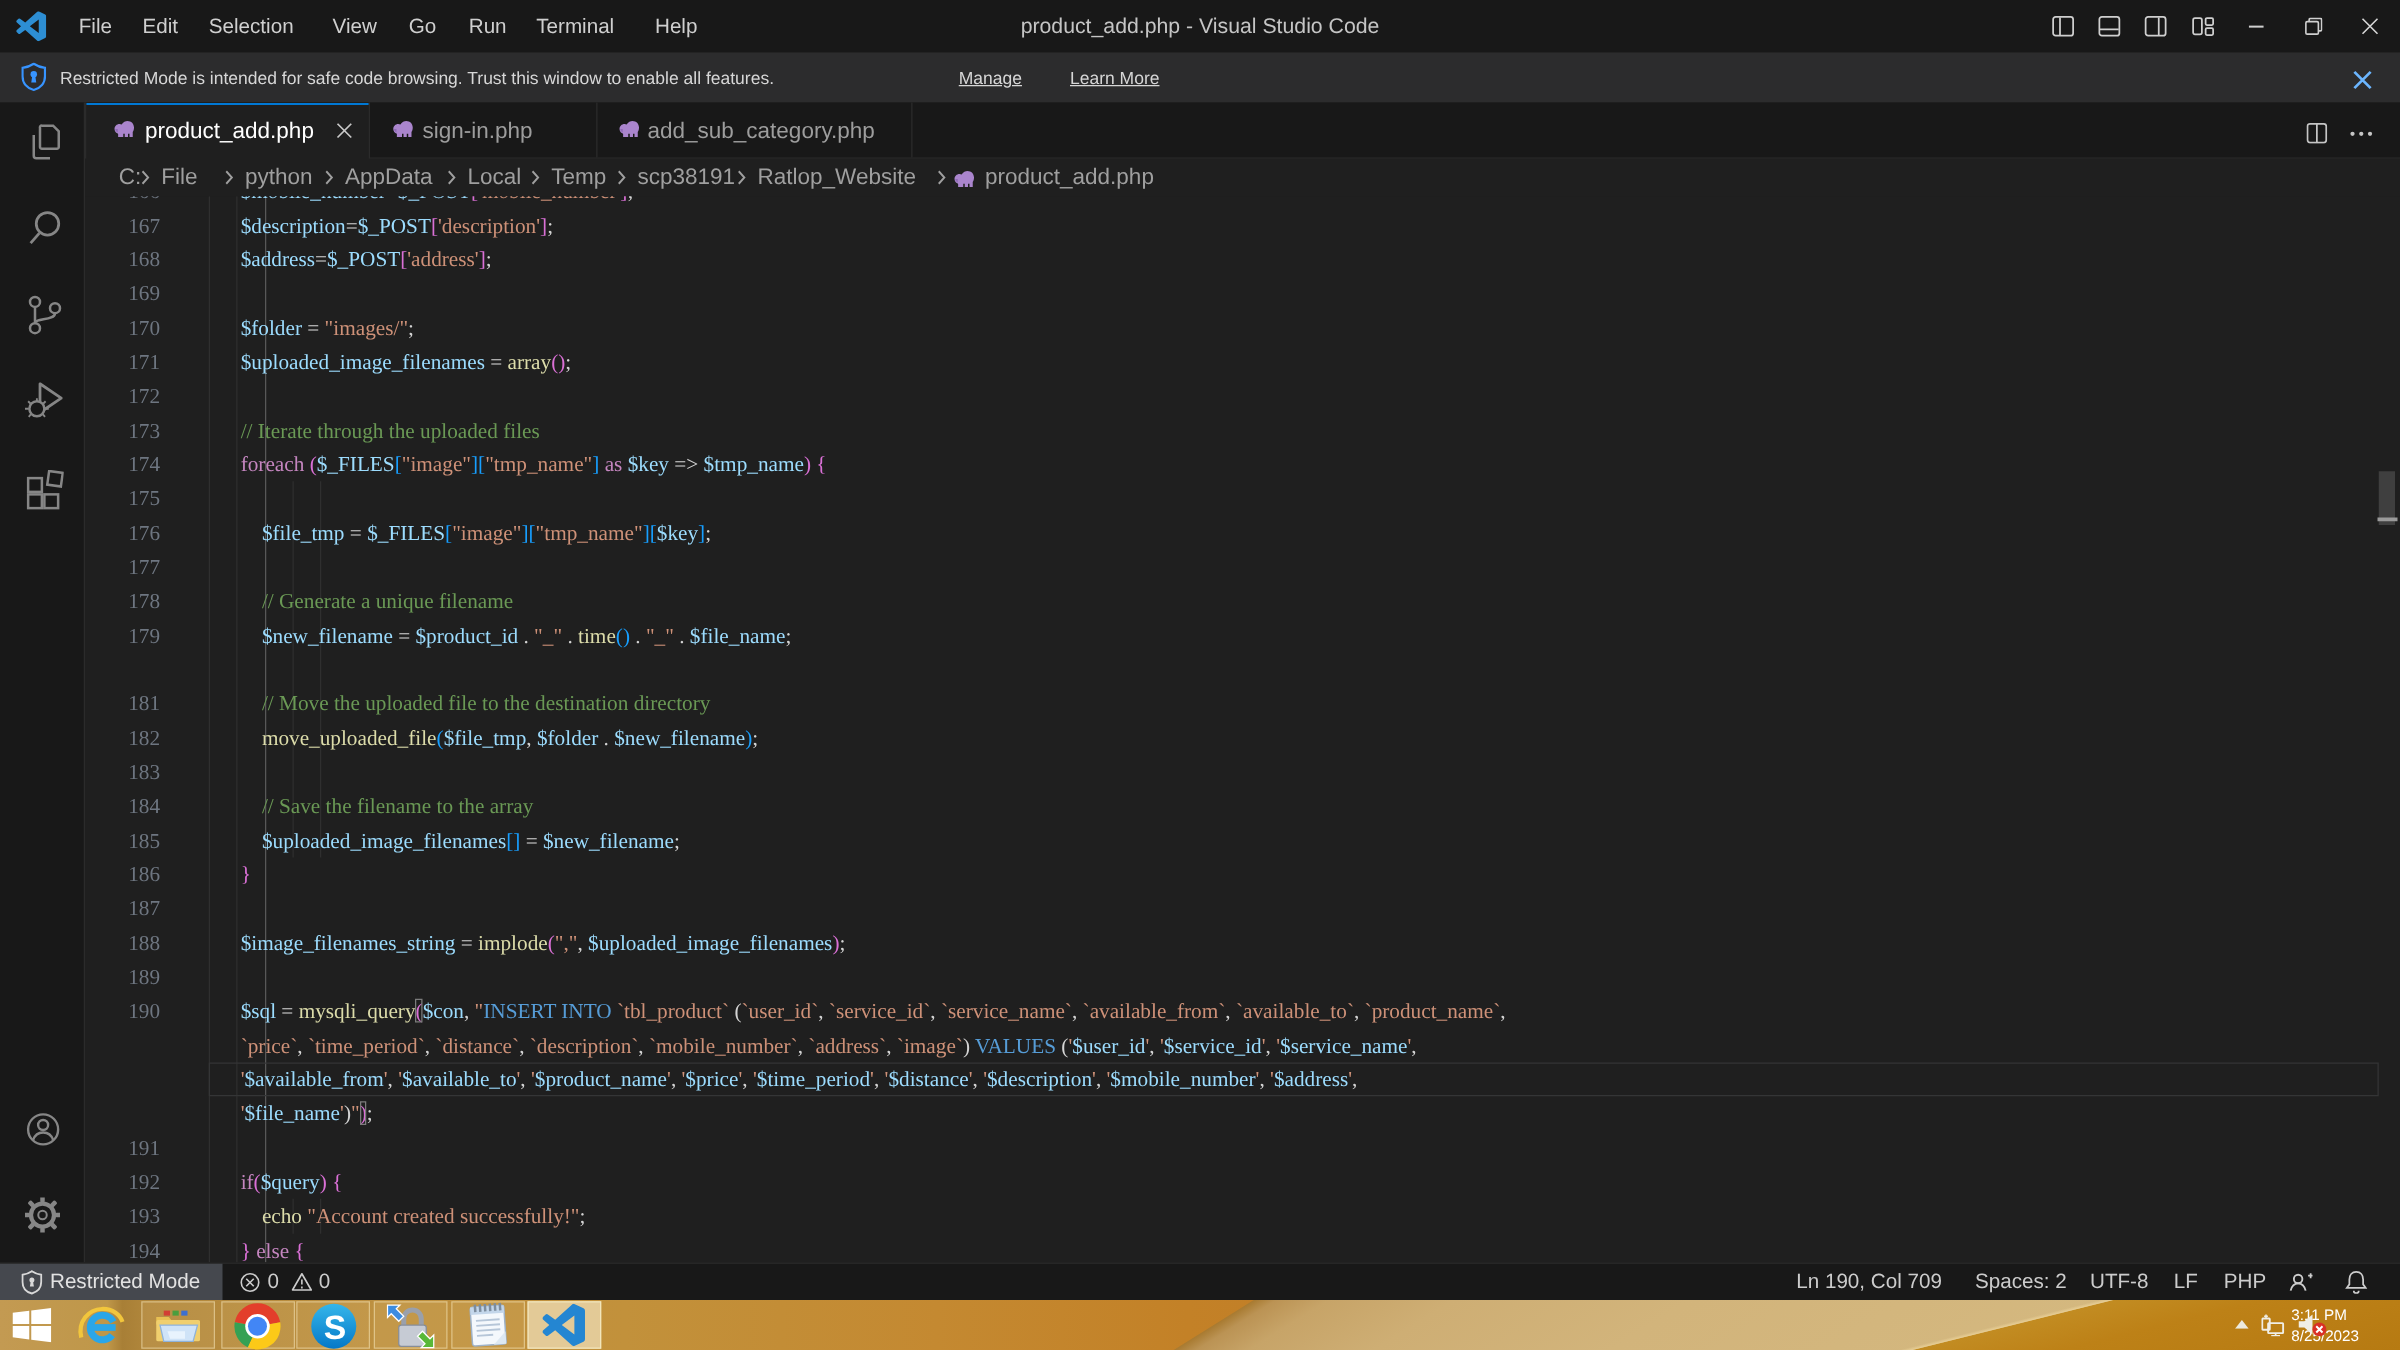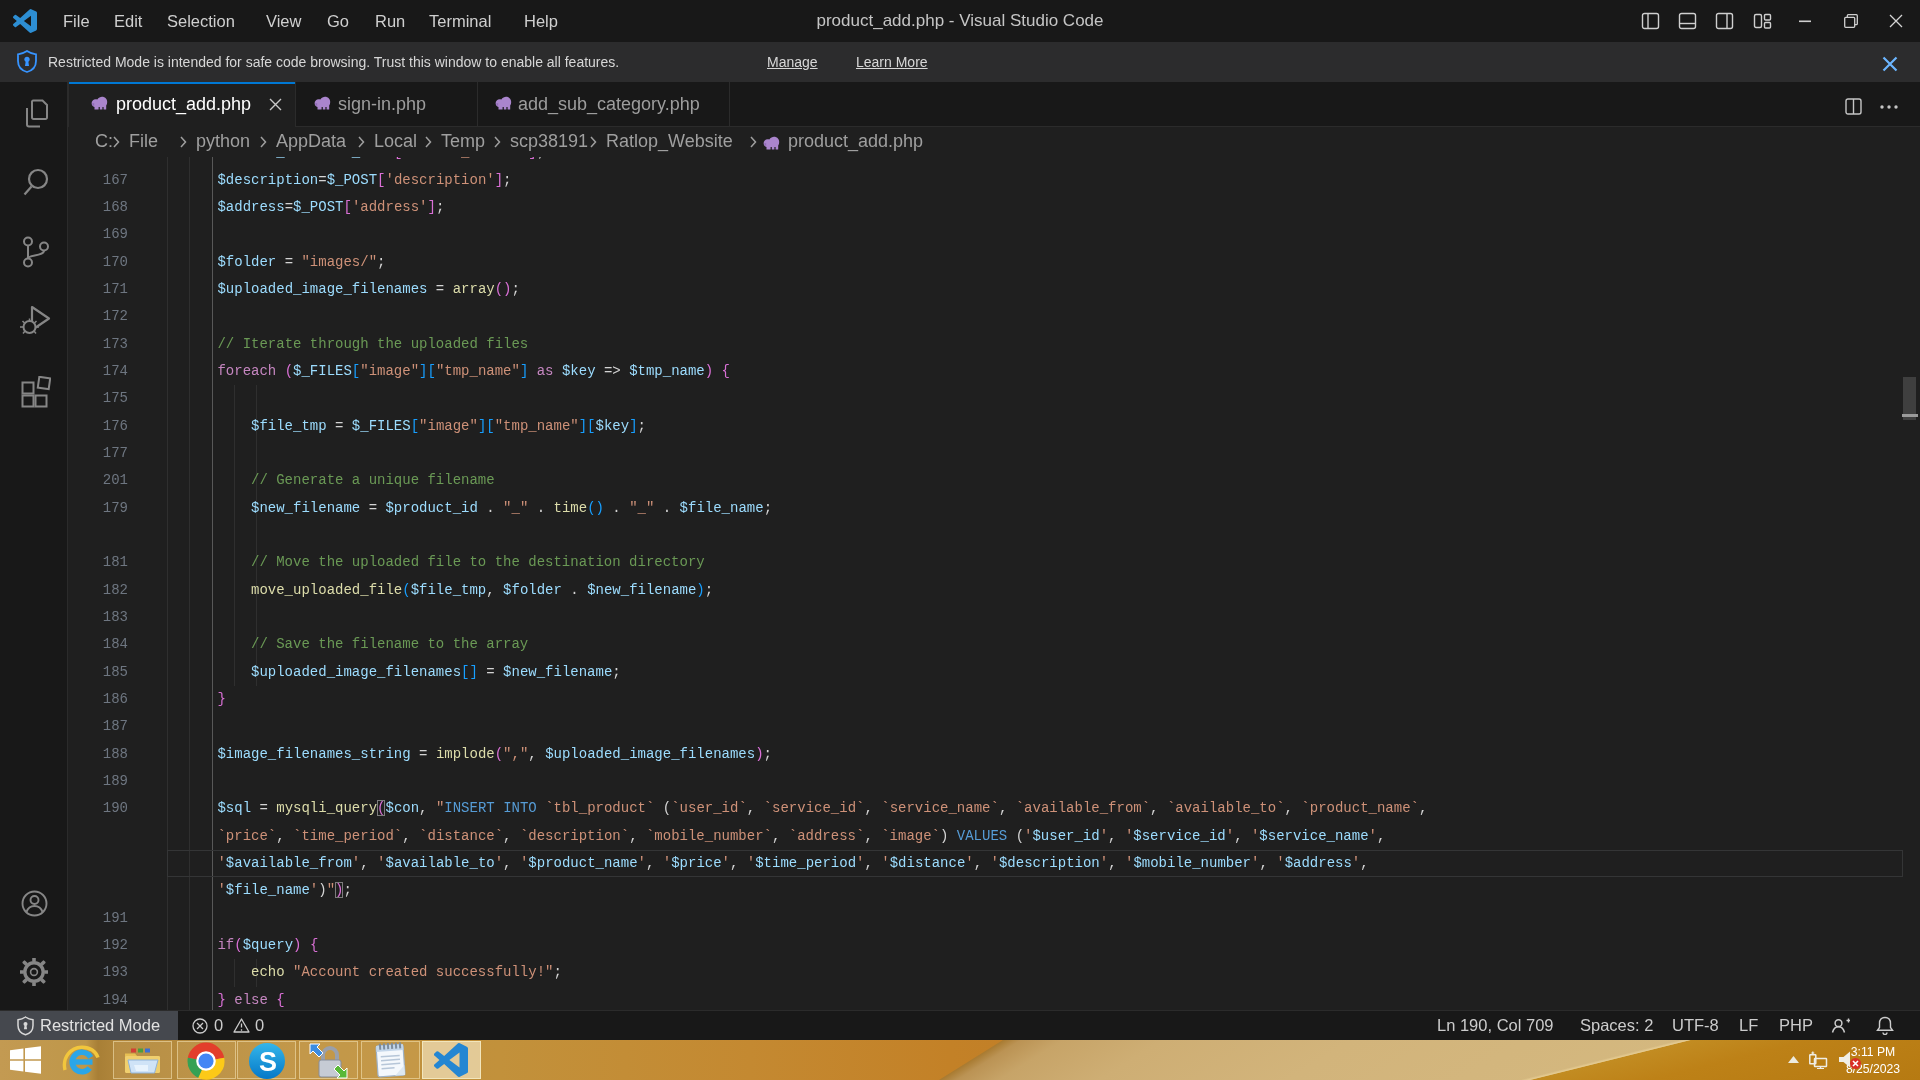--- a/index.html
+++ b/index.html
@@ -20,22 +20,22 @@
 .tab.active{background:#1f1f1f;color:#fff;border-left:1px solid #2b2b2b;box-shadow:inset 0 2px 0 #0078d4;height:45px}
 
 #abar{position:absolute;left:0;top:82px;width:68px;height:928px;background:#181818;border-right:1px solid #2b2b2b}
 
 #bc{position:absolute;left:68px;top:127px;width:1852px;height:30px;background:#1f1f1f;color:#9f9f9f;font-size:18px}
 #bc span{position:absolute;top:0;height:30px;line-height:29px}
 
 #ed{position:absolute;left:68px;top:157px;width:1852px;height:853px;background:#1f1f1f;overflow:hidden}
 #ed .g{position:absolute;width:1px;top:0;height:853px;background:#2f2f2f}
 #ed .g.br{background:#585858}
-.r{position:absolute;left:0;width:100%;height:27.34px;font-family:Liberation Mono, monospace;
-   font-size:14px;line-height:27.34px;white-space:pre;color:#ccc}
+.r{position:absolute;left:0;width:100%;height:27.34px;font-family:Liberation Serif, serif;
+   font-size:17px;line-height:27.34px;white-space:pre;color:#ccc}
 .r b{position:absolute;left:0;width:60px;text-align:right;font-weight:normal;color:#6e7681}
 .r>span{position:absolute;left:99px}
 .r i{font-style:normal}
 i.v{color:#9cdcfe}i.s{color:#ce9178}i.k{color:#c586c0}i.f{color:#dcdcaa}
 i.c{color:#6a9955}i.w{color:#d4d4d4}i.b2{color:#da70d6}i.b3{color:#179fff}i.q{color:#569cd6}
 i.mb{outline:1px solid #7c7c7c;outline-offset:-1px}
 #curline{position:absolute;left:99px;width:1736px;height:27.34px;border:1px solid #343536}
 
 #status{position:absolute;left:0;top:1010px;width:1920px;height:30px;background:#181818;border-top:1px solid #2b2b2b;color:#cccccc;font-size:16.5px}
 #status .seg{position:absolute;left:0;top:0;width:178px;height:30px;background:#45484e}
@@ -43,21 +43,21 @@
 
 #task{position:absolute;left:0;top:1040px;width:1920px;height:40px;overflow:hidden;
  background:linear-gradient(90deg,#c39a52 0px,#bf9749 86px,#a87f36 98px,#b1873c 118px,#bd9040 300px,#c2913b 500px,#c48931 750px,#c38127 950px,#c07d28 1100px)}
 #face1{position:absolute;left:939px;top:0;width:700px;height:40px;
  background:linear-gradient(90deg,#a87a30 0px,#bb9354 18px,#c7a468 60px,#ceae74 160px,#d2b47b 350px,#d4b87f 700px);transform:skewX(-58deg);transform-origin:0 100%;}
 #diag{position:absolute;left:1530px;top:0;width:600px;height:40px;
  background:linear-gradient(90deg,#c28c22 0px,#bd8117 120px,#b67a12 390px);transform:skewX(-76deg);transform-origin:0 100%;}
 #diag2{position:absolute;left:1519px;top:0;width:11px;height:40px;background:linear-gradient(90deg,rgba(233,205,140,0),#e8cf96);transform:skewX(-76deg);transform-origin:0 100%;}
 .tbtn{position:absolute;top:1px;width:59px;height:38px;border:1px solid rgba(252,238,195,0.5);background:rgba(255,235,180,0.09)}
 .tbtn.on{background:rgba(255,250,225,0.55);border-color:#f2e6bc}
-#task .clock{position:absolute;right:8px;top:4px;width:80px;color:#fff;font-size:12.2px;text-align:center;line-height:16.5px}
+#task .clock{position:absolute;right:8px;top:4px;width:80px;color:#fff;font-size:12.2px;text-align:left;line-height:16.5px}
 svg{display:block}
 </style></head><body>
 <div id="stage">
  <div id="title">
       <div class="menu" style="left:63px">File</div>
       <div class="menu" style="left:114px">Edit</div>
       <div class="menu" style="left:167px">Selection</div>
       <div class="menu" style="left:266px">View</div>
       <div class="menu" style="left:327px">Go</div>
       <div class="menu" style="left:375px">Run</div>
@@ -150,21 +150,21 @@
 <div class="r" style="top:36.84px"><b>168</b><span>      <i class="v">$address</i><i class="w">=</i><i class="v">$_POST</i><i class="b2">[</i><i class="s">'address'</i><i class="b2">]</i><i class="w">;</i></span></div>
 <div class="r" style="top:64.18px"><b>169</b><span></span></div>
 <div class="r" style="top:91.52px"><b>170</b><span>      <i class="v">$folder</i><i class="w"> = </i><i class="s">"images/"</i><i class="w">;</i></span></div>
 <div class="r" style="top:118.86px"><b>171</b><span>      <i class="v">$uploaded_image_filenames</i><i class="w"> = </i><i class="f">array</i><i class="b2">()</i><i class="w">;</i></span></div>
 <div class="r" style="top:146.20px"><b>172</b><span></span></div>
 <div class="r" style="top:173.54px"><b>173</b><span>      <i class="c">// Iterate through the uploaded files</i></span></div>
 <div class="r" style="top:200.88px"><b>174</b><span>      <i class="k">foreach</i><i class="w"> </i><i class="b2">(</i><i class="v">$_FILES</i><i class="b3">[</i><i class="s">"image"</i><i class="b3">][</i><i class="s">"tmp_name"</i><i class="b3">]</i><i class="w"> </i><i class="k">as</i><i class="w"> </i><i class="v">$key</i><i class="w"> =&gt; </i><i class="v">$tmp_name</i><i class="b2">)</i><i class="w"> </i><i class="b2">{</i></span></div>
 <div class="r" style="top:228.22px"><b>175</b></div>
 <div class="r" style="top:255.56px"><b>176</b><span>          <i class="v">$file_tmp</i><i class="w"> = </i><i class="v">$_FILES</i><i class="b3">[</i><i class="s">"image"</i><i class="b3">][</i><i class="s">"tmp_name"</i><i class="b3">][</i><i class="v">$key</i><i class="b3">]</i><i class="w">;</i></span></div>
 <div class="r" style="top:282.90px"><b>177</b><span></span></div>
-<div class="r" style="top:310.24px"><b>201</b><span>          <i class="c">// Generate a unique filename</i></span></div>
+<div class="r" style="top:310.24px"><b>178</b><span>          <i class="c">// Generate a unique filename</i></span></div>
 <div class="r" style="top:337.58px"><b>179</b><span>          <i class="v">$new_filename</i><i class="w"> = </i><i class="v">$product_id</i><i class="w"> . </i><i class="s">"_"</i><i class="w"> . </i><i class="f">time</i><i class="b3">()</i><i class="w"> . </i><i class="s">"_"</i><i class="w"> . </i><i class="v">$file_name</i><i class="w">;</i></span></div>
 <div class="r" style="top:392.26px"><b>181</b><span>          <i class="c">// Move the uploaded file to the destination directory</i></span></div>
 <div class="r" style="top:419.60px"><b>182</b><span>          <i class="f">move_uploaded_file</i><i class="b3">(</i><i class="v">$file_tmp</i><i class="w">, </i><i class="v">$folder</i><i class="w"> . </i><i class="v">$new_filename</i><i class="b3">)</i><i class="w">;</i></span></div>
 <div class="r" style="top:446.94px"><b>183</b><span></span></div>
 <div class="r" style="top:474.28px"><b>184</b><span>          <i class="c">// Save the filename to the array</i></span></div>
 <div class="r" style="top:501.62px"><b>185</b><span>          <i class="v">$uploaded_image_filenames</i><i class="b3">[]</i><i class="w"> = </i><i class="v">$new_filename</i><i class="w">;</i></span></div>
 <div class="r" style="top:528.96px"><b>186</b><span>      <i class="b2">}</i></span></div>
 <div class="r" style="top:556.30px"><b>187</b><span></span></div>
 <div class="r" style="top:583.64px"><b>188</b><span>      <i class="v">$image_filenames_string</i><i class="w"> = </i><i class="f">implode</i><i class="b2">(</i><i class="s">","</i><i class="w">, </i><i class="v">$uploaded_image_filenames</i><i class="b2">)</i><i class="w">;</i></span></div>
 <div class="r" style="top:610.98px"><b>189</b><span></span></div>

